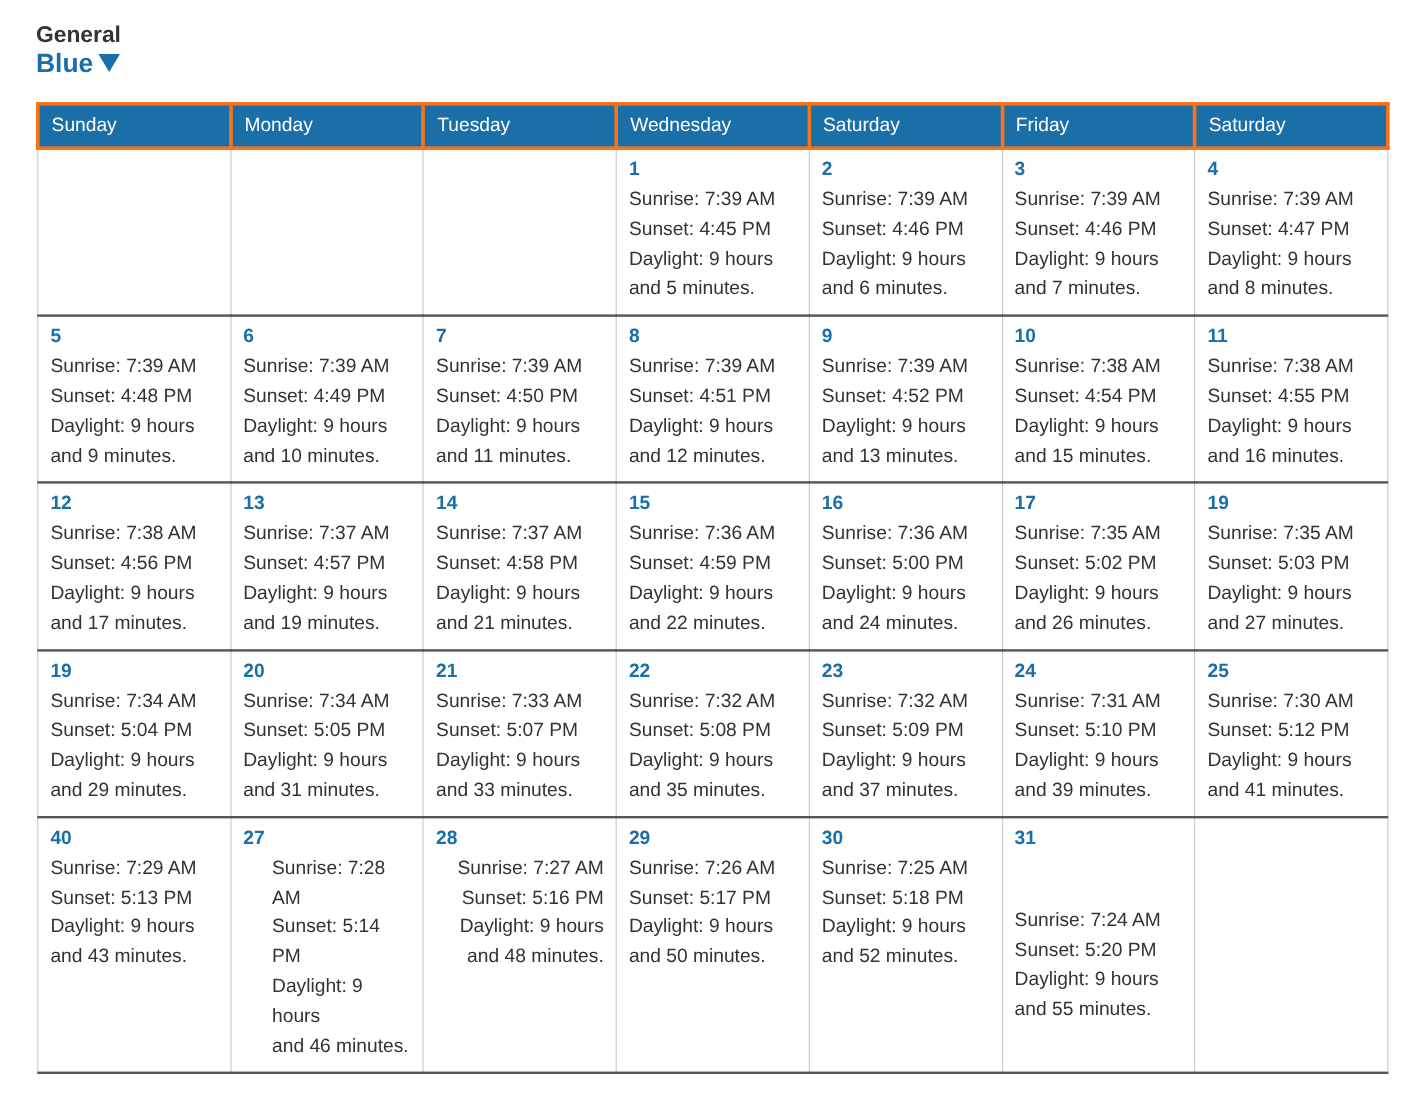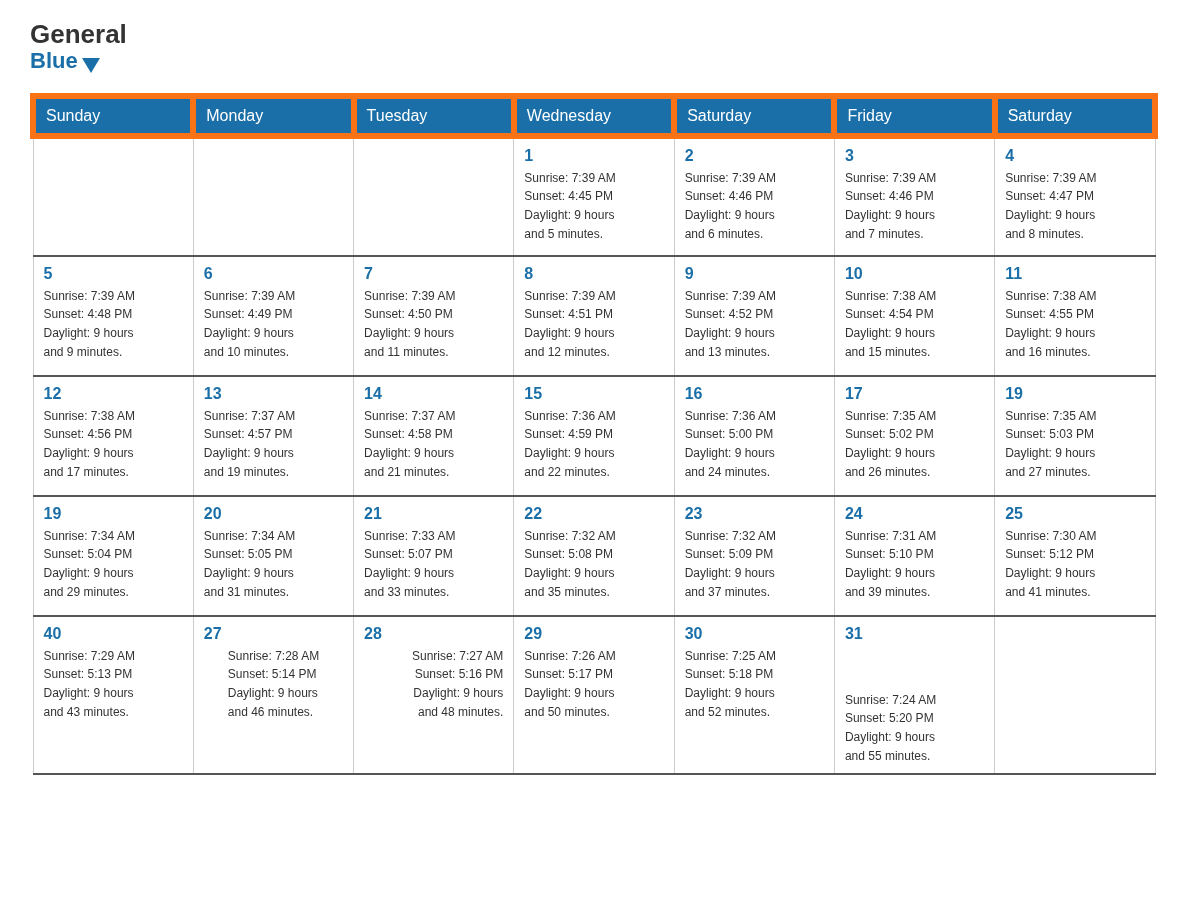--- a/index.html
+++ b/index.html
@@ -42,21 +42,21 @@
     }
     thead tr {
       background-color: #1a6fa8;
     }
     thead th {
       color: #fff;
       font-size: 16px;
       font-weight: normal;
       padding: 8px 10px;
       text-align: left;
-      border: 6px solid #f97316;
+      border: 3px solid #f97316;
     }
     tbody td {
       vertical-align: top;
       border: 1px solid #ccc;
       padding: 8px 10px;
       font-size: 12.5px;
       color: #333;
       min-height: 100px;
       height: 120px;
     }
@@ -64,36 +64,36 @@
       border-bottom: 2px solid #555;
     }
     .day-number {
       font-size: 16px;
       color: #1a6fa8;
       font-weight: bold;
       margin-bottom: 4px;
       display: block;
     }
     .day-info {
-      font-size: 12px;
+      font-size: 16px;
       color: #333;
       line-height: 1.55;
     }
     .empty-cell {
       background: #fff;
     }
   </style>
 </head>
 <body>
 
 <div class="header">
   <div class="logo">
     <div style="display:flex; flex-direction:column; align-items:flex-start; line-height:1.1;">
-      <span style="font-size:26px; font-weight:bold; color:#333;">General</span>
-      <div style="display:flex; align-items:flex-end; gap:2px;">
+      <span style="font-size:19px; font-weight:bold; color:#333;">General</span>
+      <div style="display:flex; align-items:flex-start; gap:2px;">
         <span style="font-size:22px; font-weight:bold; color:#1a6fa8;">Blue</span>
         <div style="width:0;height:0;border-left:9px solid transparent;border-right:9px solid transparent;border-top:15px solid #1a6fa8;margin-left:2px;margin-top:4px;"></div>
       </div>
     </div>
   </div>
 </div>
 
 <table>
   <thead>
     <tr>

